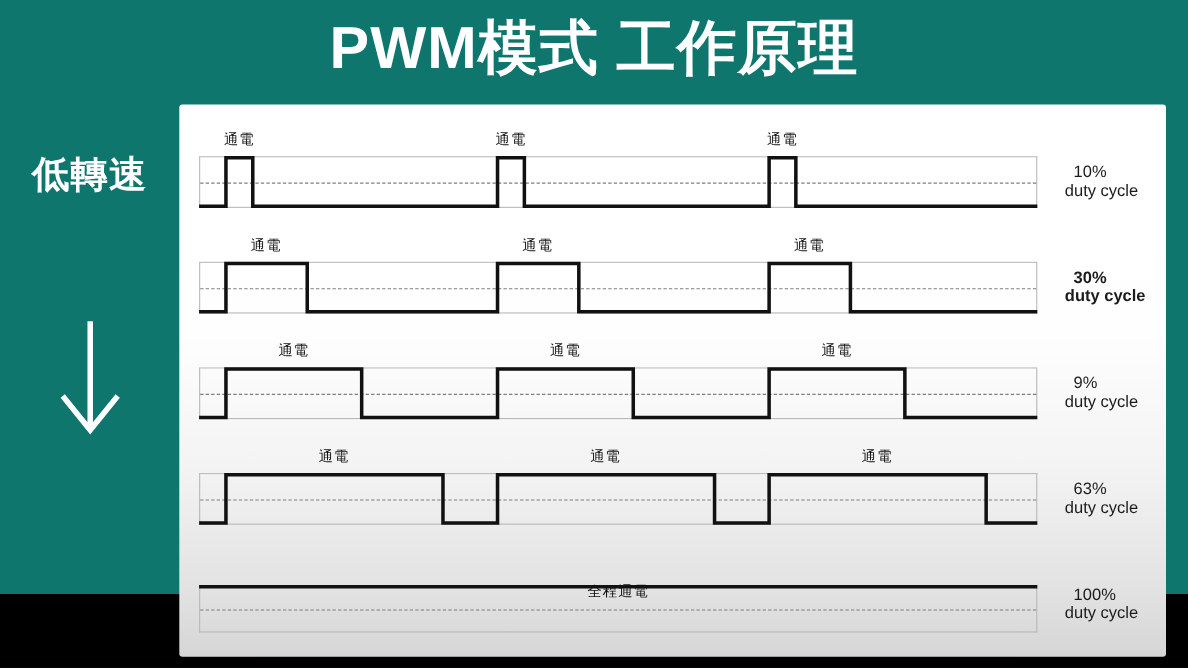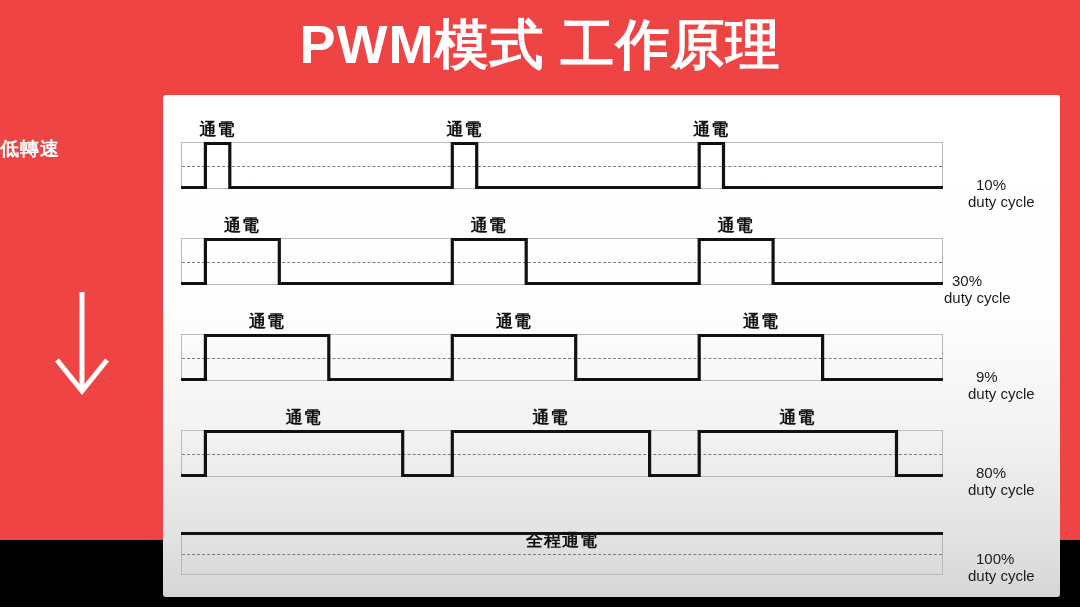--- a/index.html
+++ b/index.html
@@ -2,39 +2,39 @@
 <html><head>
 <meta charset="utf-8">
 <style>
   * { margin:0; padding:0; box-sizing:border-box; }
   html,body {
     width:1080px; height:607px;
     background:#000;
     font-family:"Liberation Sans","DejaVu Sans",sans-serif;
     overflow:hidden;
   }
-  #stage { position:relative; width:1080px; height:540px; background:#ef4444; }
+  #stage { position:relative; width:1080px; height:540px; background:#0f766e; }
 
   
   #title {
     position:absolute; left:0; top:8px; width:1080px;
     text-align:center;
     color:#fff;
     font-size:54px;
     font-weight:bold;
     letter-spacing:1px;
     line-height:72px;
     white-space:pre;
   }
 
   
   #left-rail { position:absolute; left:0; top:95px; width:163px; height:502px; }
   .rail-label {
-    position:absolute; width:163px; text-align:left;
-    color:#fff; font-size:19px; font-weight:bold; letter-spacing:1px;
+    position:absolute; width:163px; text-align:center;
+    color:#fff; font-size:34px; font-weight:bold; letter-spacing:1px;
   }
   #label-low { top:41px; }
   #rail-arrow { position:absolute; left:46px; top:195px; width:72px; height:106px; }
 
   
   #panel {
     position:absolute; left:163px; top:95px;
     width:897px; height:502px;
     background:linear-gradient(to bottom,#ffffff 0%,#fefefe 42%,#f3f3f3 66%,#e2e2e2 88%,#d6d6d6 100%);
     border-radius:3px;
@@ -49,32 +49,31 @@
     background:transparent;
   }
   .midline {
     position:absolute; left:0; width:100%; height:0;
     border-top:1.5px dashed #7d7d7d;
     top:50%;
   }
   .wave { position:absolute; left:0; top:0; overflow:visible; }
   .pulse-label {
     position:absolute;
-    font-size:17px; font-weight:bold; color:#111;
+    font-size:13px; font-weight:normal; color:#111;
     white-space:nowrap;
     transform:translateX(-50%);
     letter-spacing:1px;
   }
   .duty {
     position:absolute;
     font-size:15px; color:#1b1b1b;
     line-height:17px;
     white-space:nowrap;
     text-align:left;
-    margin-top:28px;
   }
   .duty .pct { display:block; padding-left:8px; }
   .duty .dc  { display:block;text-align:right; }
 </style>
 </head>
 <body>
 
 <div id="stage">
 
   <div id="title">PWM模式 工作原理</div>
@@ -107,21 +106,21 @@
       <div class="row" style="top: 0px;">
         <div class="plot" style="left: 18px; top: 143px; width: 762px; height: 47px;">
           <div class="midline"></div>
         </div>
         <svg class="wave" width="897" height="502" style="top: 0px;">
           <polyline points="18.0,188.5 42.4,188.5 42.4,144.5 116.3,144.5 116.3,188.5 289.3,188.5 289.3,144.5 363.2,144.5 363.2,188.5 536.2,188.5 536.2,144.5 610.1,144.5 610.1,188.5 780.0,188.5" fill="none" stroke="#111111" stroke-width="3.2" stroke-linejoin="miter"></polyline>
         </svg>
         <div class="pulse-label" style="left: 78.96px; top: 119px;">通電</div>
         <div class="pulse-label" style="left: 325.848px; top: 119px;">通電</div>
         <div class="pulse-label" style="left: 572.736px; top: 119px;">通電</div>
-        <div class="duty" style="left: 781px; top: 148.5px;">
+        <div class="duty" style="left: 805px; top: 148.5px; font-weight: bold;">
           <span class="pct">30%</span>
           <span class="dc">duty cycle</span>
         </div>
       </div>
       <div class="row" style="top: 0px;">
         <div class="plot" style="left: 18px; top: 239px; width: 762px; height: 47px;">
           <div class="midline"></div>
         </div>
         <svg class="wave" width="897" height="502" style="top: 0px;">
           <polyline points="18.0,284.5 42.4,284.5 42.4,240.5 165.8,240.5 165.8,284.5 289.3,284.5 289.3,240.5 412.7,240.5 412.7,284.5 536.2,284.5 536.2,240.5 659.6,240.5 659.6,284.5 780.0,284.5" fill="none" stroke="#111111" stroke-width="3.2" stroke-linejoin="miter"></polyline>
@@ -138,32 +137,32 @@
         <div class="plot" style="left: 18px; top: 335px; width: 762px; height: 47px;">
           <div class="midline"></div>
         </div>
         <svg class="wave" width="897" height="502" style="top: 0px;">
           <polyline points="18.0,380.5 42.4,380.5 42.4,336.5 239.7,336.5 239.7,380.5 289.3,380.5 289.3,336.5 486.6,336.5 486.6,380.5 536.2,380.5 536.2,336.5 733.5,336.5 733.5,380.5 780.0,380.5" fill="none" stroke="#111111" stroke-width="3.2" stroke-linejoin="miter"></polyline>
         </svg>
         <div class="pulse-label" style="left: 140.682px; top: 311px;">通電</div>
         <div class="pulse-label" style="left: 387.57px; top: 311px;">通電</div>
         <div class="pulse-label" style="left: 634.458px; top: 311px;">通電</div>
         <div class="duty" style="left: 805px; top: 340.5px;">
-          <span class="pct">80%</span>
+          <span class="pct">63%</span>
           <span class="dc">duty cycle</span>
         </div>
       </div>
       <div class="row" style="top: 0px;">
         <div class="plot" style="left: 18px; top: 437px; width: 762px; height: 43px;">
           <div class="midline"></div>
         </div>
         <svg class="wave" width="897" height="502" style="top: 0px;">
           <polyline points="18.0,438.5 780.0,438.5" fill="none" stroke="#111111" stroke-width="3.2" stroke-linejoin="miter"></polyline>
         </svg>
         <div class="pulse-label" style="left: 399px; top: 434px;">全程通電</div>
-        <div class="duty" style="left: 805px; top: 427px;">
+        <div class="duty" style="left: 805px; top: 437px;">
           <span class="pct">100%</span>
           <span class="dc">duty cycle</span>
         </div>
       </div>
     </div>
 
 </div>
 
 </body></html>

